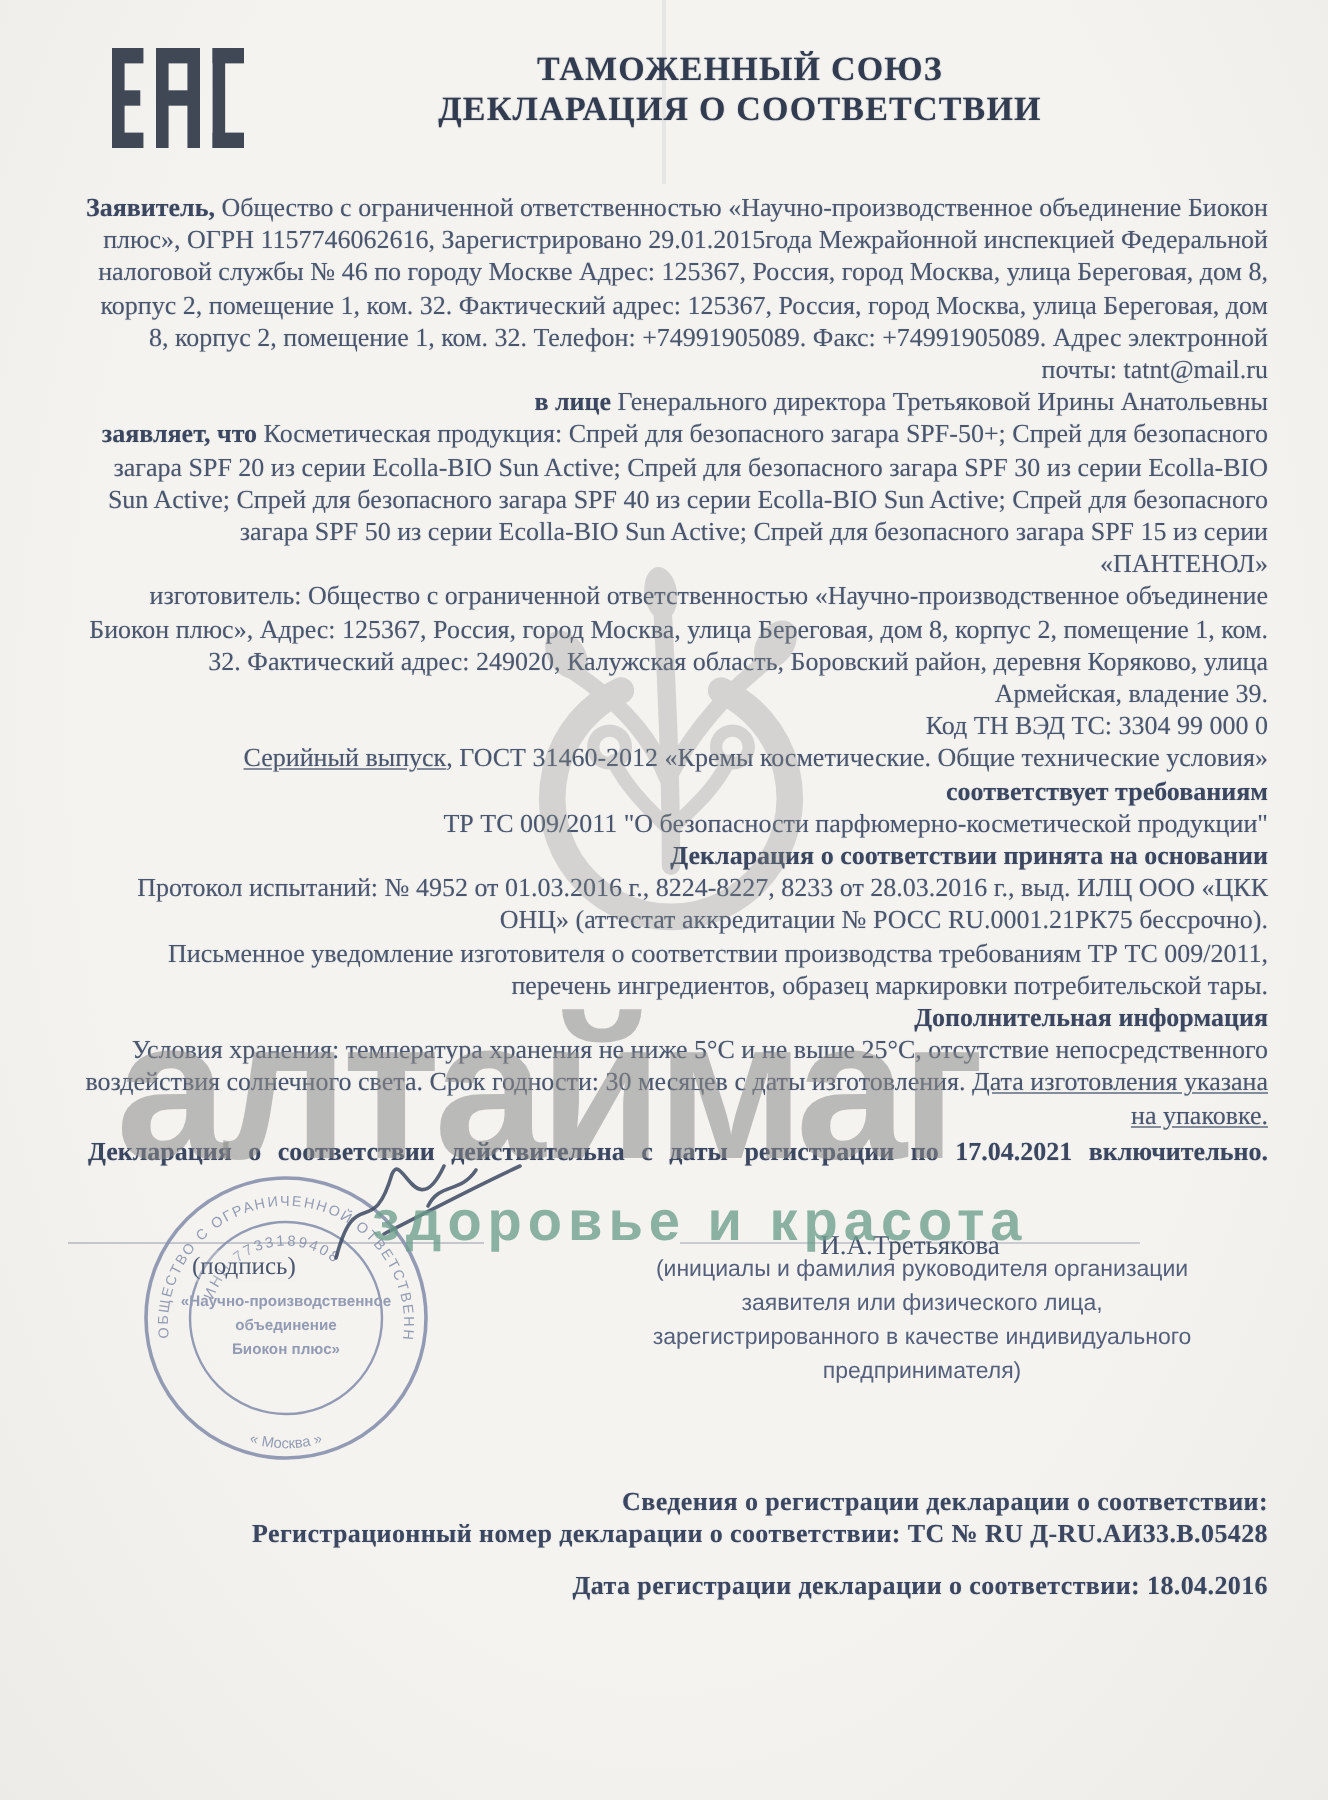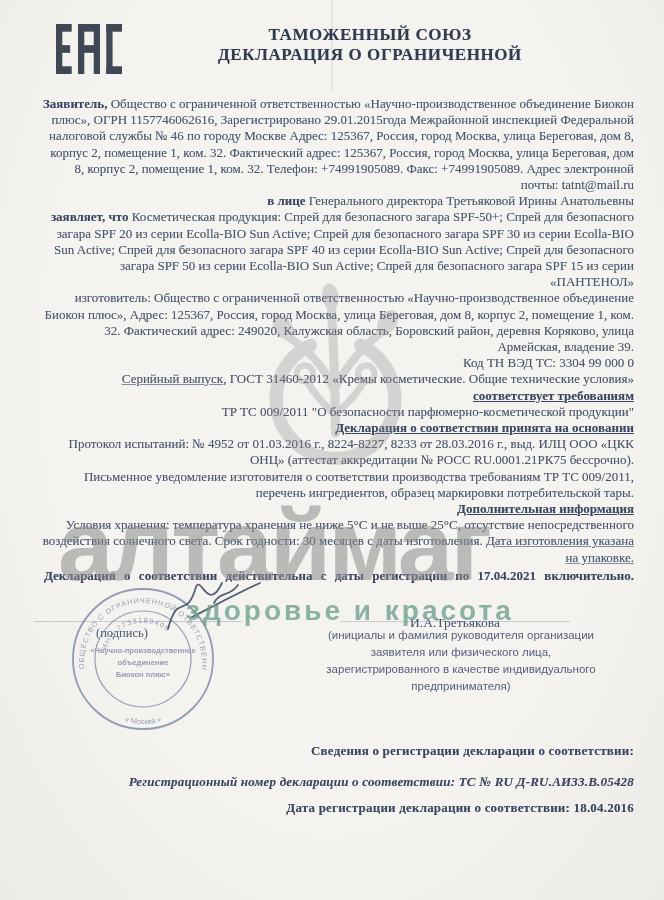--- a/index.html
+++ b/index.html
@@ -17,39 +17,39 @@
   .eac{position:absolute;left:56px;top:24px;}
   .title{padding-top:25px;padding-left:76px;text-align:center;}
   .title div{
     font-weight:bold;font-size:17px;line-height:20px;color:#323c50;
     letter-spacing:.6px;text-shadow:0 0 .7px rgba(50,60,80,.45);
   }
   
   .content{position:absolute;left:38px;top:96px;width:596px;font-size:13px;line-height:16.2px;}
   .content p{margin:0;text-shadow:0 0 .6px rgba(73,86,110,.35);text-align:right;}
   .content b{color:#3b4760;}
-  .head{font-weight:bold;color:#3b4760;text-decoration:underline;}
+  .head{font-weight:bold;color:#3b4760;}
   .u{text-decoration:underline;text-decoration-color:rgba(70,85,110,.45);}
   .validity{font-weight:bold;color:#3b4760;text-align:justify;word-spacing:5px;margin-top:2px !important;}
   
   .sig-block{position:relative;height:147px;margin-top:3px;}
   .sig-line-left{position:absolute;left:-4px;top:34px;width:208px;height:1px;background:rgba(90,100,125,.30);}
   .sig-line-right{position:absolute;left:302px;top:34px;width:230px;height:1px;background:rgba(90,100,125,.28);}
   .podpis{position:absolute;left:58px;top:38px;font-size:12.5px;color:#4b5870;z-index:4;background:rgba(241,240,237,.25);}
   .stamp{position:absolute;left:25px;top:-8px;opacity:.88;}
   .scribble{position:absolute;left:118px;top:-14px;z-index:3;}
   .head-name{position:absolute;left:297px;top:28px;width:240px;text-align:center;font-size:13.5px;color:#44516a;}
   .head-caption{
     position:absolute;left:282px;top:40px;width:282px;text-align:center;
     font-family:"Liberation Sans", sans-serif;font-size:11.5px;line-height:17px;color:#55617c;
   }
   
   .reg p{margin:0 0 0 0;font-weight:bold;color:#3b4760;letter-spacing:.2px;}
   .reg .r1{margin-top:9px;}
-  .reg .r2{margin-top:15px;font-style:italic;}
+  .reg .r2{}
   .reg .r3{margin-top:9px;}
   
   .wm{position:absolute;pointer-events:none;z-index:5;}
   .wm-flower{left:233px;top:266px;}
   .wm-name{
     left:58px;top:495px;font-family:"Liberation Sans", sans-serif;font-weight:bold;
     font-size:100px;letter-spacing:-3px;color:rgba(138,138,138,.55);line-height:100px;
   }
   .wm-tagline{
     left:186px;top:595px;font-family:"Liberation Sans", sans-serif;font-weight:bold;
@@ -75,21 +75,21 @@
           <rect x="28" y="0" width="28" height="8"></rect>
             <rect x="34" y="22" width="16" height="8"></rect>
           <rect x="64" y="0" width="8" height="52"></rect>
             <rect x="64" y="0" width="20" height="8"></rect>
           <rect x="64" y="44" width="20" height="8"></rect>
         </g>
       </svg>
     </div>
     <div class="title">
       <div>ТАМОЖЕННЫЙ СОЮЗ</div>
-      <div>ДЕКЛАРАЦИЯ О ОГРАНИЧЕННОЙ</div>
+      <div>ДЕКЛАРАЦИЯ О СООТВЕТСТВИИ</div>
     </div>
   </div>
 
   <div class="content">
     <p><b>Заявитель,</b><span> Общество с ограниченной ответственностью «Научно-производственное объединение Биокон плюс», ОГРН 1157746062616, Зарегистрировано 29.01.2015года Межрайонной инспекцией Федеральной налоговой службы № 46 по городу Москве Адрес: 125367, Россия, город Москва, улица Береговая, дом 8, корпус 2, помещение 1, ком. 32. Фактический адрес: 125367, Россия, город Москва, улица Береговая, дом 8, корпус 2, помещение 1, ком. 32. Телефон: +74991905089. Факс: +74991905089. Адрес электронной почты: tatnt@mail.ru</span></p>
     <p><b>в лице</b><span> Генерального директора Третьяковой Ирины Анатольевны</span></p>
     <p><b>заявляет, что</b><span> Косметическая продукция: Спрей для безопасного загара SPF-50+; Спрей для безопасного загара SPF 20 из серии Ecolla-BIO Sun Active; Спрей для безопасного загара SPF 30 из серии Ecolla-BIO Sun Active; Спрей для безопасного загара SPF 40 из серии Ecolla-BIO Sun Active; Спрей для безопасного загара SPF 50 из серии Ecolla-BIO Sun Active; Спрей для безопасного загара SPF 15 из серии «ПАНТЕНОЛ»</span></p>
     <p>изготовитель: Общество с ограниченной ответственностью «Научно-производственное объединение Биокон плюс», Адрес: 125367, Россия, город Москва, улица Береговая, дом 8, корпус 2, помещение 1, ком. 32. Фактический адрес: 249020, Калужская область, Боровский район, деревня Коряково, улица Армейская, владение 39.</p>
     <p>Код ТН ВЭД ТС: 3304 99 000 0</p>
     <p><span class="u">Серийный выпуск</span><span>, ГОСТ 31460-2012 «Кремы косметические. Общие технические условия»</span></p>

